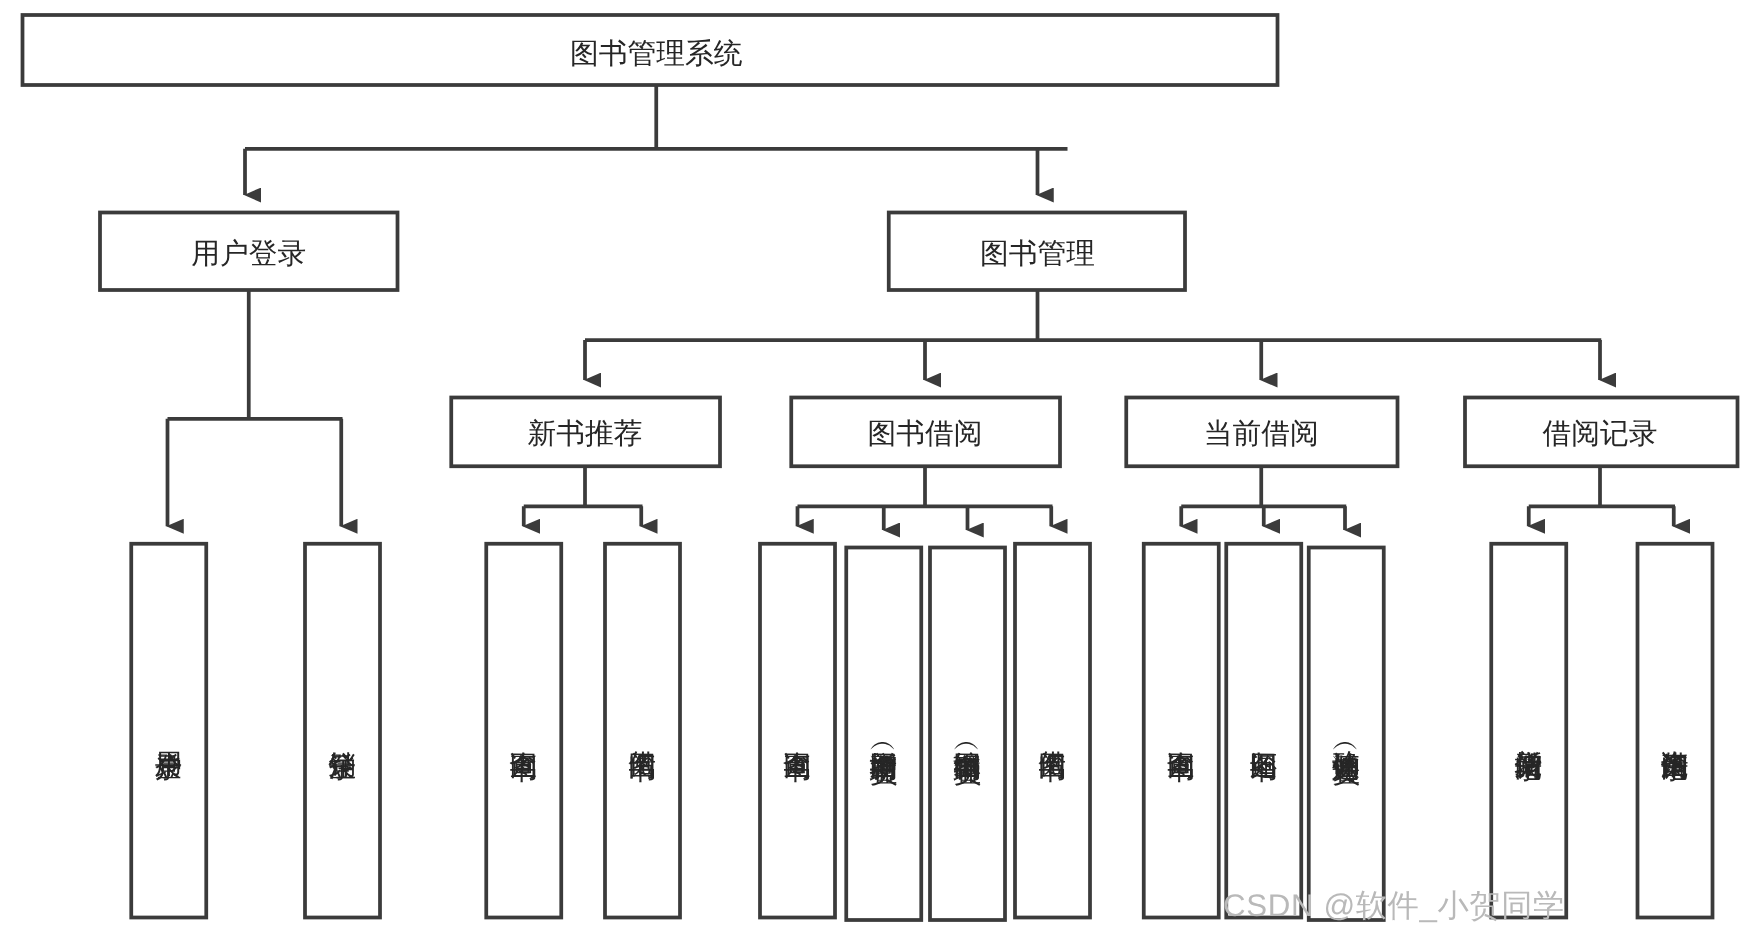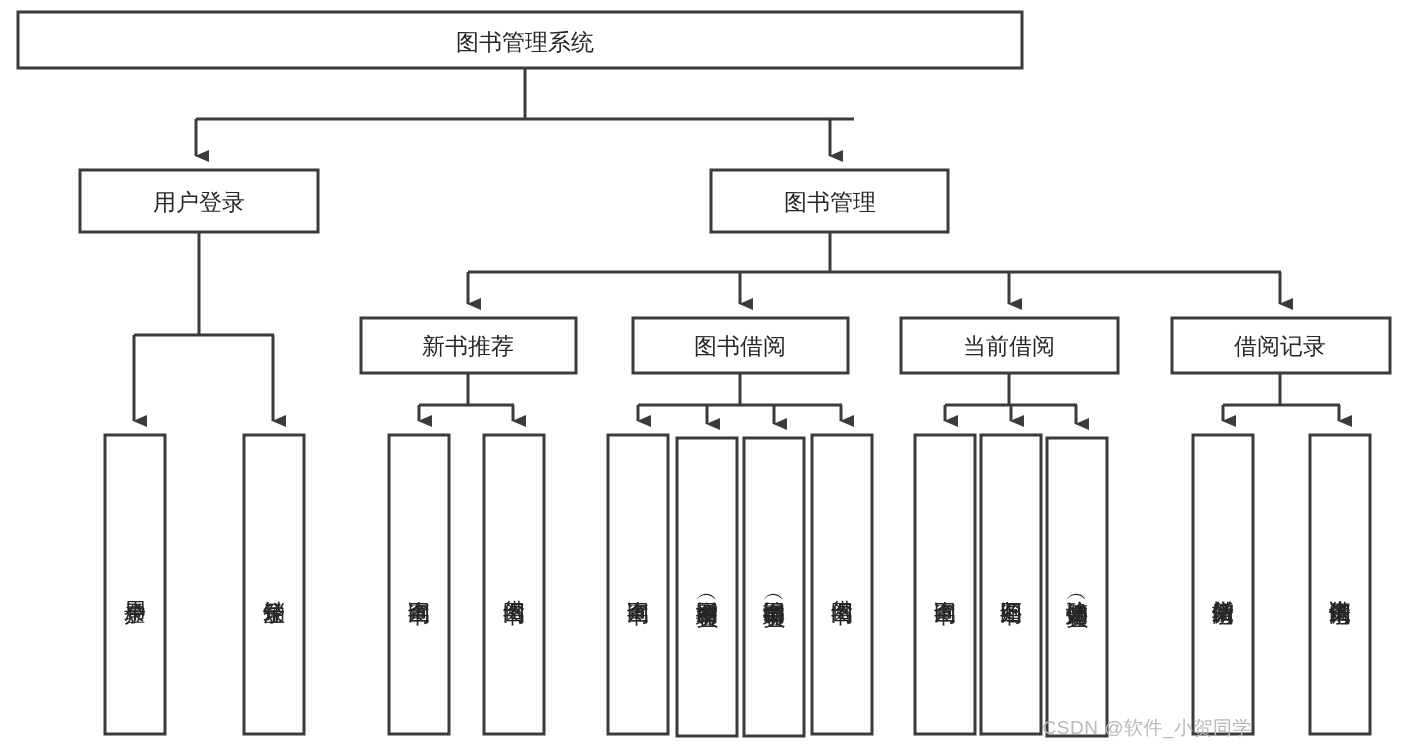--- a/index.html
+++ b/index.html
@@ -63,21 +63,21 @@
     justify-content: center;
     white-space: nowrap;
     letter-spacing: 1px;
     pointer-events: none;
   }
   .watermark {
     position: absolute;
     right: 8px;
     bottom: 6px;
     font-family: "Liberation Sans", "DejaVu Sans", sans-serif;
-    font-size: 19px;
+    font-size: 25px;
     color: #b9b9b9;
     letter-spacing: 0.5px;
     user-select: none;
   }
 </style>
 </head>
 <body>
 
 <div id="diagram-root">
 

